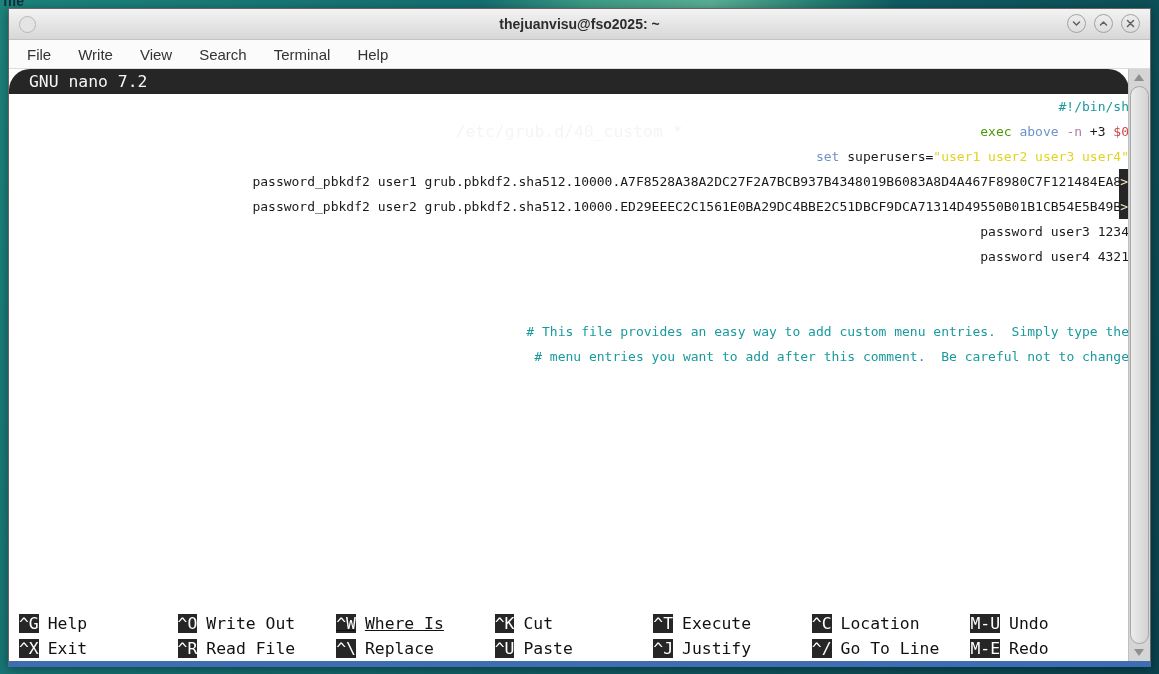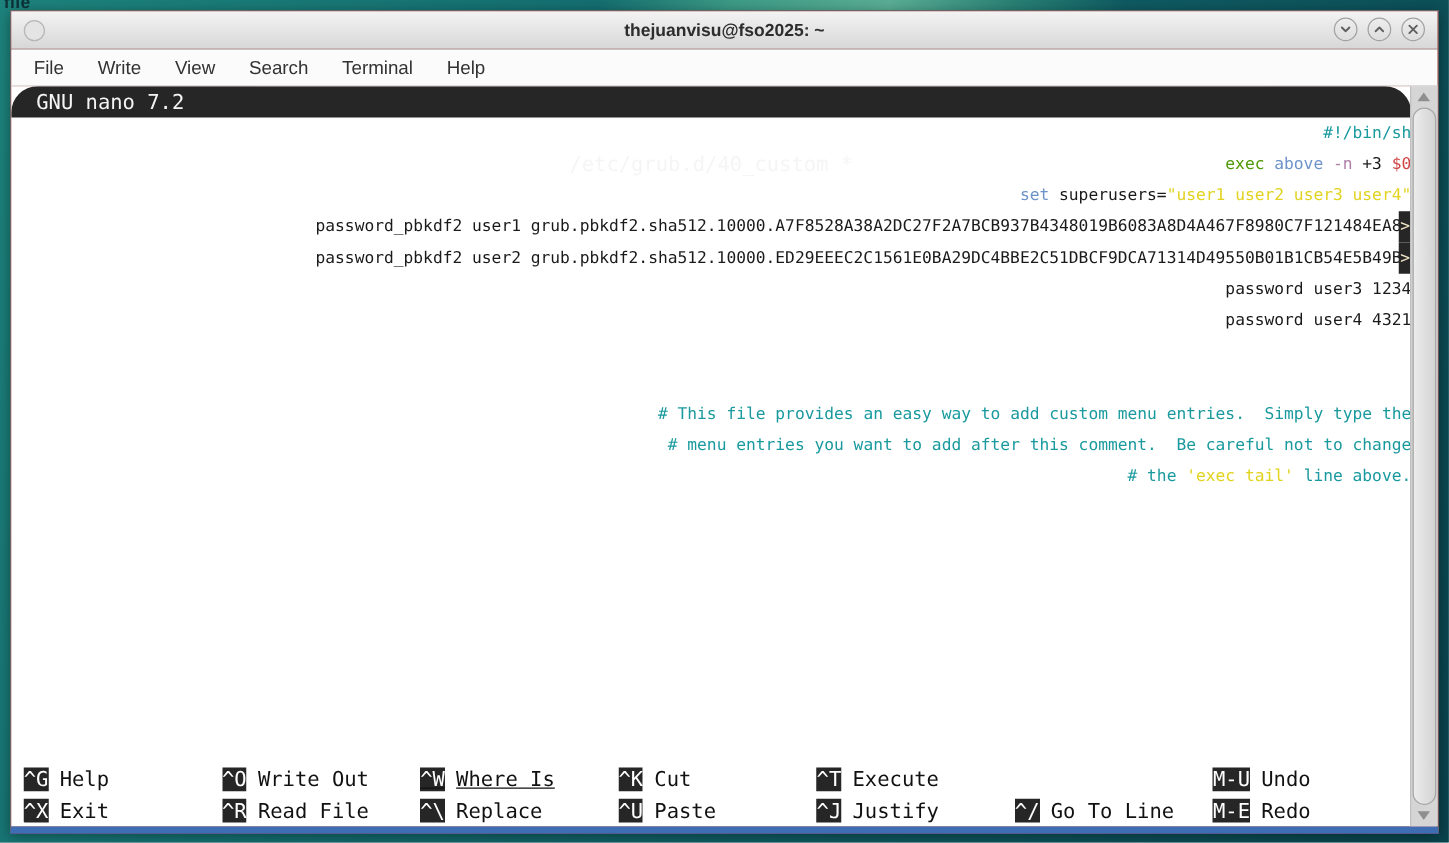--- a/index.html
+++ b/index.html
@@ -164,28 +164,28 @@
           <div class="line"><span class="seg-green">exec</span><span class="seg-fg"> </span><span class="seg-blue">above</span><span class="seg-fg"> </span><span class="seg-purple">-n</span><span class="seg-fg"> +3 </span><span class="seg-red">$0</span></div>
           <div class="line"><span class="seg-blue">set</span><span class="seg-fg"> superusers=</span><span class="seg-yellow">"user1 user2 user3 user4"</span></div>
           <div class="line"><span class="seg-fg">password_pbkdf2 user1 grub.pbkdf2.sha512.10000.A7F8528A38A2DC27F2A7BCB937B4348019B6083A8D4A467F8980C7F121484EA8D</span><span class="seg-marker">&gt;</span></div>
           <div class="line"><span class="seg-fg">password_pbkdf2 user2 grub.pbkdf2.sha512.10000.ED29EEEC2C1561E0BA29DC4BBE2C51DBCF9DCA71314D49550B01B1CB54E5B49B0</span><span class="seg-marker">&gt;</span></div>
           <div class="line"><span class="seg-fg">password user3 1234</span></div>
           <div class="line"><span class="seg-fg">password user4 4321</span></div>
           <div class="line"></div>
           <div class="line"></div>
           <div class="line"><span class="seg-teal"># This file provides an easy way to add custom menu entries.  Simply type the</span></div>
           <div class="line"><span class="seg-teal"># menu entries you want to add after this comment.  Be careful not to change</span></div>
-          <div class="line"><span class="seg-teal"># the </span><span class="seg-yellow">'exec tail'</span><span class="seg-teal"> line above.</span></div>
         </div>
       <div class="shortcuts mono" id="shortcuts">
           <div class="sc" style="grid-area: 1 / 1;"><span class="sc-key">^G</span><span class="sc-label">Help</span></div>
           <div class="sc" style="grid-area: 1 / 2;"><span class="sc-key">^O</span><span class="sc-label">Write Out</span></div>
           <div class="sc" style="grid-area: 1 / 3; text-decoration: underline;"><span class="sc-key">^W</span><span class="sc-label">Where Is</span></div>
           <div class="sc" style="grid-area: 1 / 4;"><span class="sc-key">^K</span><span class="sc-label">Cut</span></div>
           <div class="sc" style="grid-area: 1 / 5;"><span class="sc-key">^T</span><span class="sc-label">Execute</span></div>
+          <div class="sc" style="grid-area: 1 / 6;"><span class="sc-key">^C</span><span class="sc-label">Location</span></div>
           <div class="sc" style="grid-area: 1 / 7;"><span class="sc-key">M-U</span><span class="sc-label">Undo</span></div>
           <div class="sc" style="grid-area: 2 / 1;"><span class="sc-key">^X</span><span class="sc-label">Exit</span></div>
           <div class="sc" style="grid-area: 2 / 2;"><span class="sc-key">^R</span><span class="sc-label">Read File</span></div>
           <div class="sc" style="grid-area: 2 / 3;"><span class="sc-key">^\</span><span class="sc-label">Replace</span></div>
           <div class="sc" style="grid-area: 2 / 4;"><span class="sc-key">^U</span><span class="sc-label">Paste</span></div>
           <div class="sc" style="grid-area: 2 / 5;"><span class="sc-key">^J</span><span class="sc-label">Justify</span></div>
           <div class="sc" style="grid-area: 2 / 6;"><span class="sc-key">^/</span><span class="sc-label">Go To Line</span></div>
           <div class="sc" style="grid-area: 2 / 7;"><span class="sc-key">M-E</span><span class="sc-label">Redo</span></div>
         </div>
     </div>

